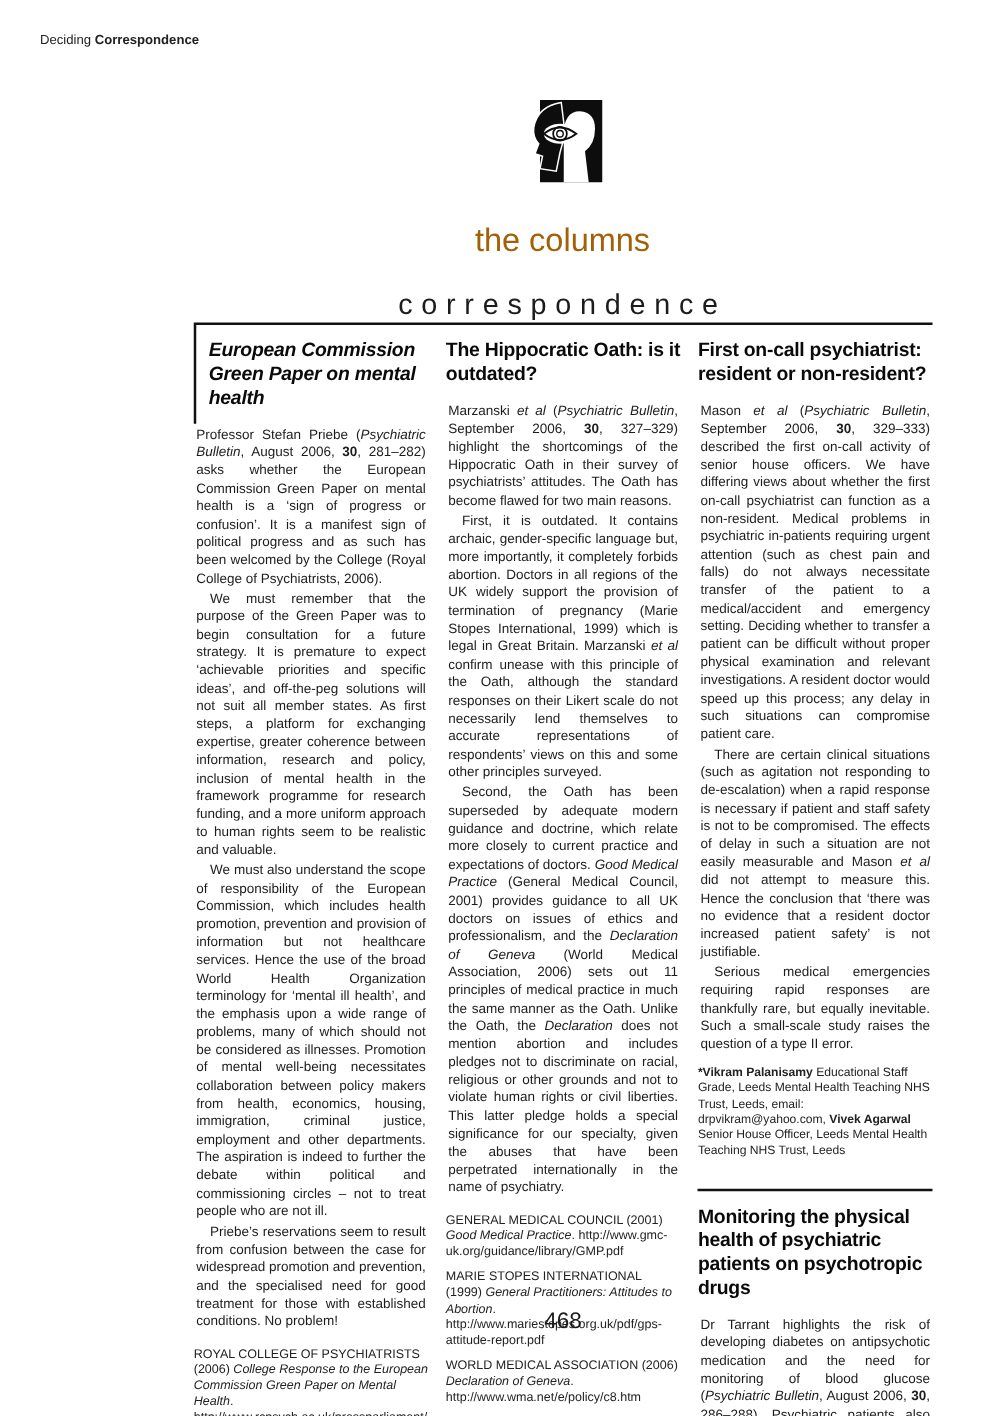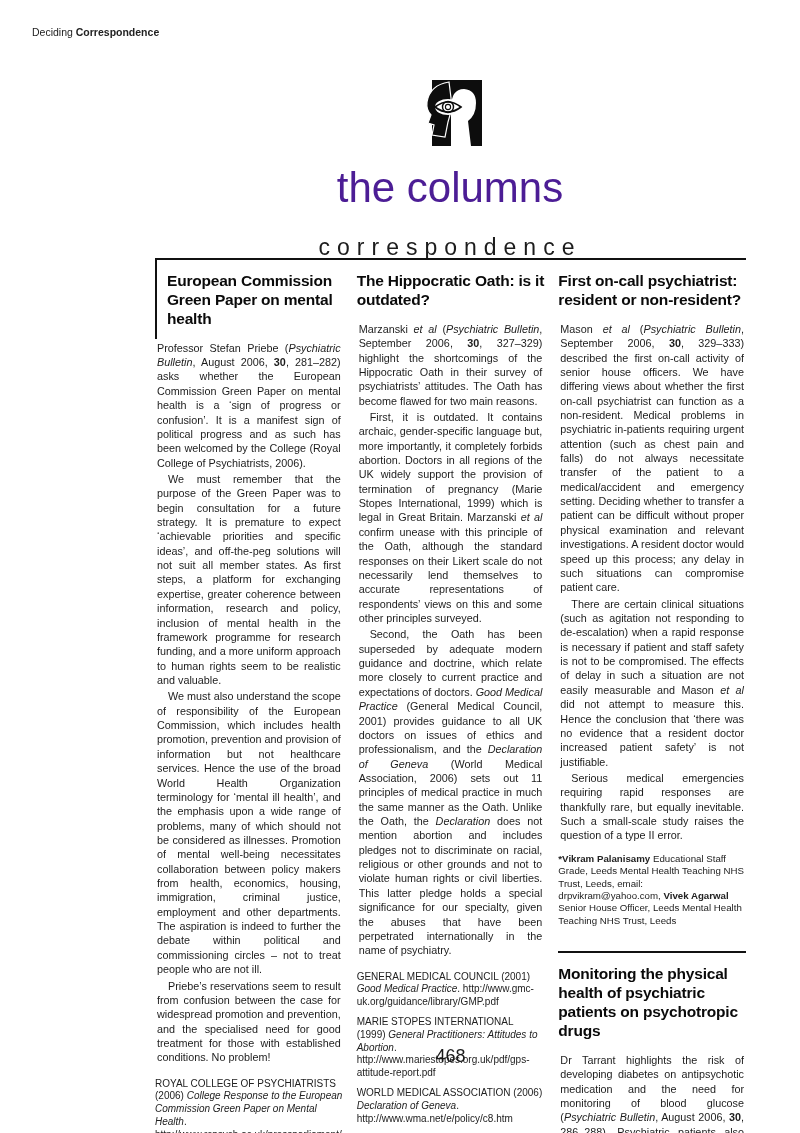--- a/index.html
+++ b/index.html
@@ -6,33 +6,33 @@
   body{
     width:800px;height:1133px;background:#ffffff;color:#1a1a1a;
     font-family:"Liberation Sans",sans-serif;position:relative;overflow:hidden;
   }
   
   .running-header{position:absolute;top:26px;left:32px;font-size:10.5px;color:#222;}
   .running-header .bold{font-weight:bold;}
   
   .masthead{position:absolute;top:80px;left:100px;width:700px;text-align:center;}
   .logo{display:inline-block;width:64px;height:66px;}
-  .journal-title{font-size:42px;color:#4c1d95;margin-top:14px;letter-spacing:0px;}
+  .journal-title{font-size:26px;color:#a16207;margin-top:26px;letter-spacing:0px;}
   .section-heading{font-size:23px;color:#1c1c1c;margin-top:22px;letter-spacing:7px;}
   
   .columns{
     position:absolute;top:258px;left:155px;width:591px;
     border-top:2px solid #111;
     display:grid;grid-template-columns:1fr 1fr 1fr;column-gap:14px;
   }
   .letter-heading{
     font-size:15.5px;font-weight:bold;line-height:1.22;color:#0a0a0a;
     margin:0;padding-top:12px;padding-bottom:10px;letter-spacing:-0.2px;
   }
-  .letter-heading.rule-left{border-left:2px solid #111;padding-left:10px;}
+  .letter-heading.rule-left{border-left:2px solid #111;padding-left:10px;font-style:italic;}
   .body-text{font-size:10.8px;line-height:1.33;text-align:justify;color:#1c1c1c;}
   .body-text p{margin:2px;}
   .body-text p + p{text-indent:11px;}
   .refs{margin-top:13px;font-size:10px;line-height:1.28;color:#222;overflow-wrap:anywhere;}
   .refs p{margin:0 0 7px 0;}
   .sig{margin:10px 0 0 0;font-size:9.7px;line-height:1.28;color:#222;overflow-wrap:anywhere;}
   .divider{border:none;border-top:2px solid #111;margin:24px 0 0 0;}
   
   .page-number{position:absolute;top:1046px;left:155px;width:591px;text-align:center;
     font-size:18px;color:#1a1a1a;}

